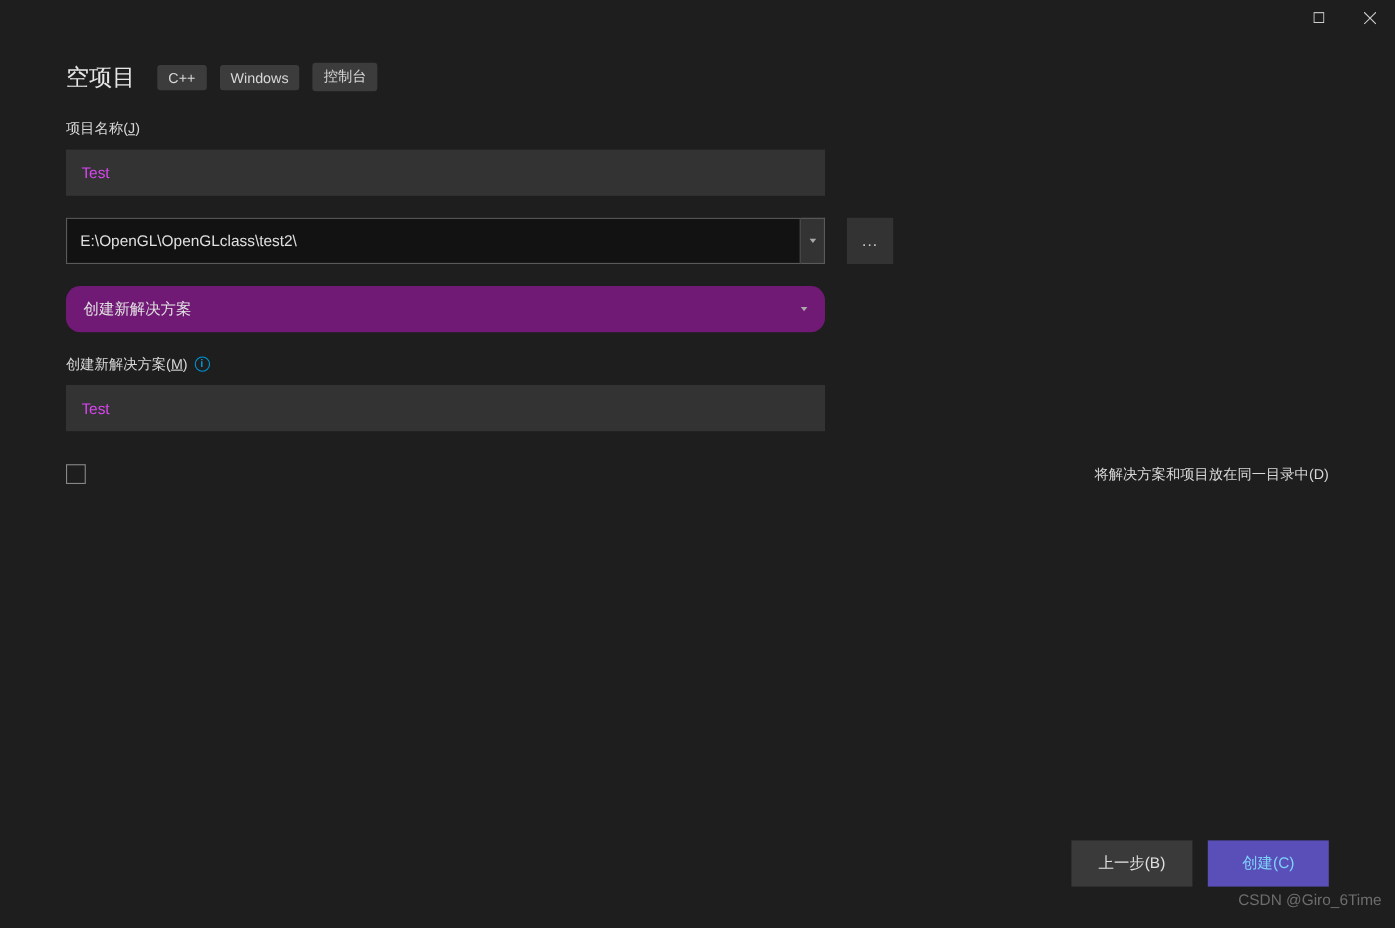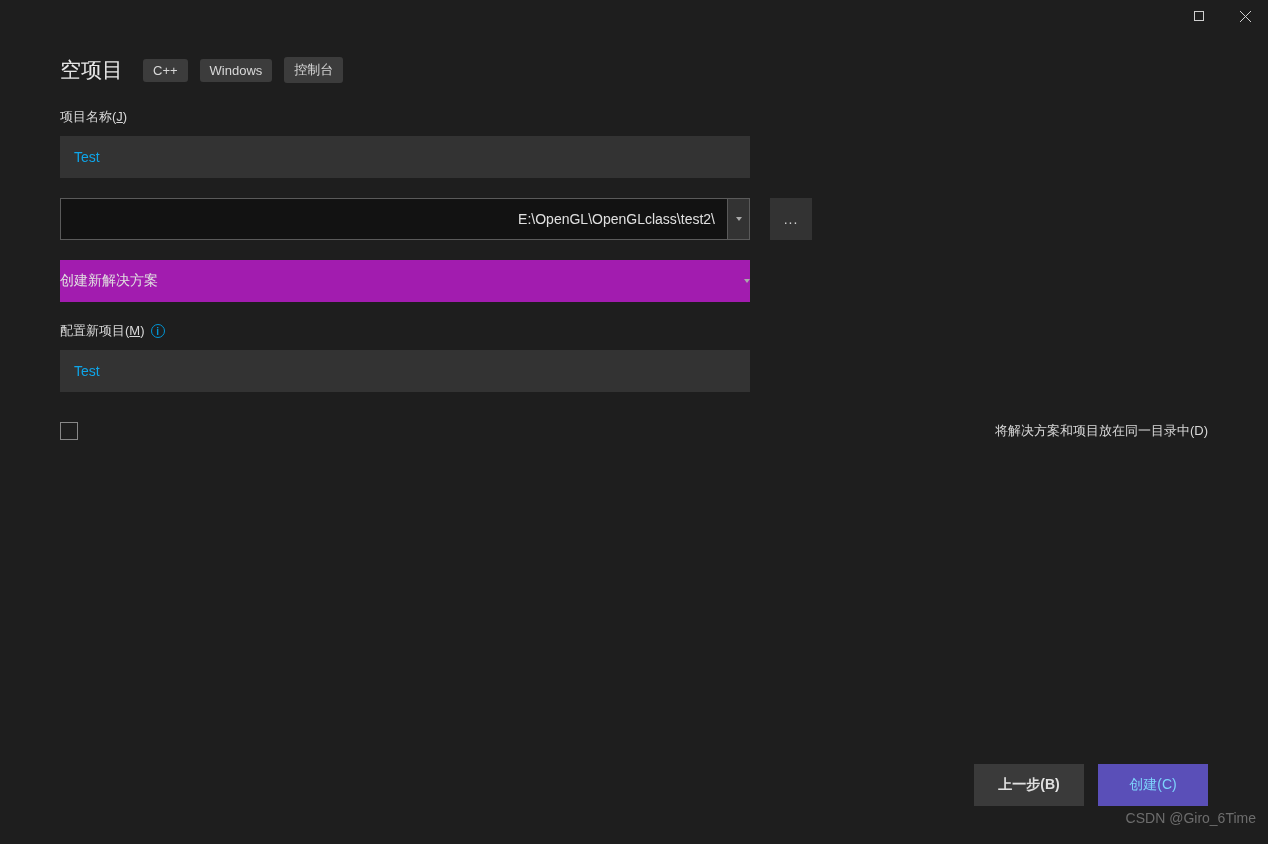--- a/index.html
+++ b/index.html
@@ -65,42 +65,41 @@
       align-items: center;
       gap: 6px;
       margin-bottom: 10px;
     }
     .form-label .underline { text-decoration: underline; }
     .text-input {
       width: 690px;
       height: 42px;
       background: #333333;
       border: none;
-      color: #0ea5e9;
+      color: #d946ef;
       font-size: 14px;
       padding: 0 14px;
       outline: none;
       font-family: inherit;
     }
     .location-row {
       display: flex;
       gap: 20px;
       align-items: stretch;
     }
     .location-input {
       width: 668px;
       height: 42px;
       background: #121212;
       border: 1px solid #5a5a5a;
       color: #e0e0e0;
       font-size: 14px;
       padding: 0 12px;
       outline: none;
       font-family: inherit;
-      text-align: right;
     }
     .location-dd {
       width: 22px;
       height: 42px;
       background: #333333;
       border: 1px solid #5a5a5a;
       border-left: none;
       display: flex;
       align-items: center;
       justify-content: center;
@@ -118,27 +117,28 @@
       display: flex;
       align-items: center;
       justify-content: center;
       color: #d0d0d0;
       font-size: 14px;
       letter-spacing: 1px;
     }
     .select-box {
       width: 690px;
       height: 42px;
-      background: #a21caf;
+      background: #701a75;
       display: flex;
       align-items: center;
       justify-content: space-between;
-      padding: 0 0;
+      padding: 0 16px;
       color: #e0e0e0;
       font-size: 14px;
+      border-radius: 13px;
     }
     .select-box::after {
       content: "";
       border-left: 3px solid transparent;
       border-right: 3px solid transparent;
       border-top: 4px solid #aaa;
     }
     .info-icon {
       display: inline-flex;
       width: 14px; height: 14px;
@@ -178,21 +178,20 @@
       height: 42px;
       display: flex;
       align-items: center;
       justify-content: center;
       font-size: 14px;
       padding: 0 22px;
     }
     .btn-secondary {
       background: #3a3a3a;
       color: #e0e0e0;
-      font-weight: bold;
     }
     .btn-primary {
       background: #5a4fb8;
       color: #7dd3fc;
     }
     .watermark {
       position: absolute;
       bottom: 18px;
       right: 12px;
       color: #6d6d6d;
@@ -246,21 +245,21 @@
   </div>
 
   <div class="form-group">
     <div class="select-box">
       <span>创建新解决方案</span>
     </div>
   </div>
 
   <div class="form-group">
     <div class="form-label">
-      <span><span>配置新项目(</span><span class="underline">M</span><span>)</span></span>
+      <span><span>创建新解决方案(</span><span class="underline">M</span><span>)</span></span>
       <span class="info-icon">i</span>
     </div>
     <input class="text-input" value="Test" style="">
   </div>
 
   <div class="checkbox-row">
     <div class="checkbox"></div>
     <div class="checkbox-label">
       <span>将解决方案和项目放在同一目录中(</span><span class="underline">D</span><span>)</span>
     </div>

